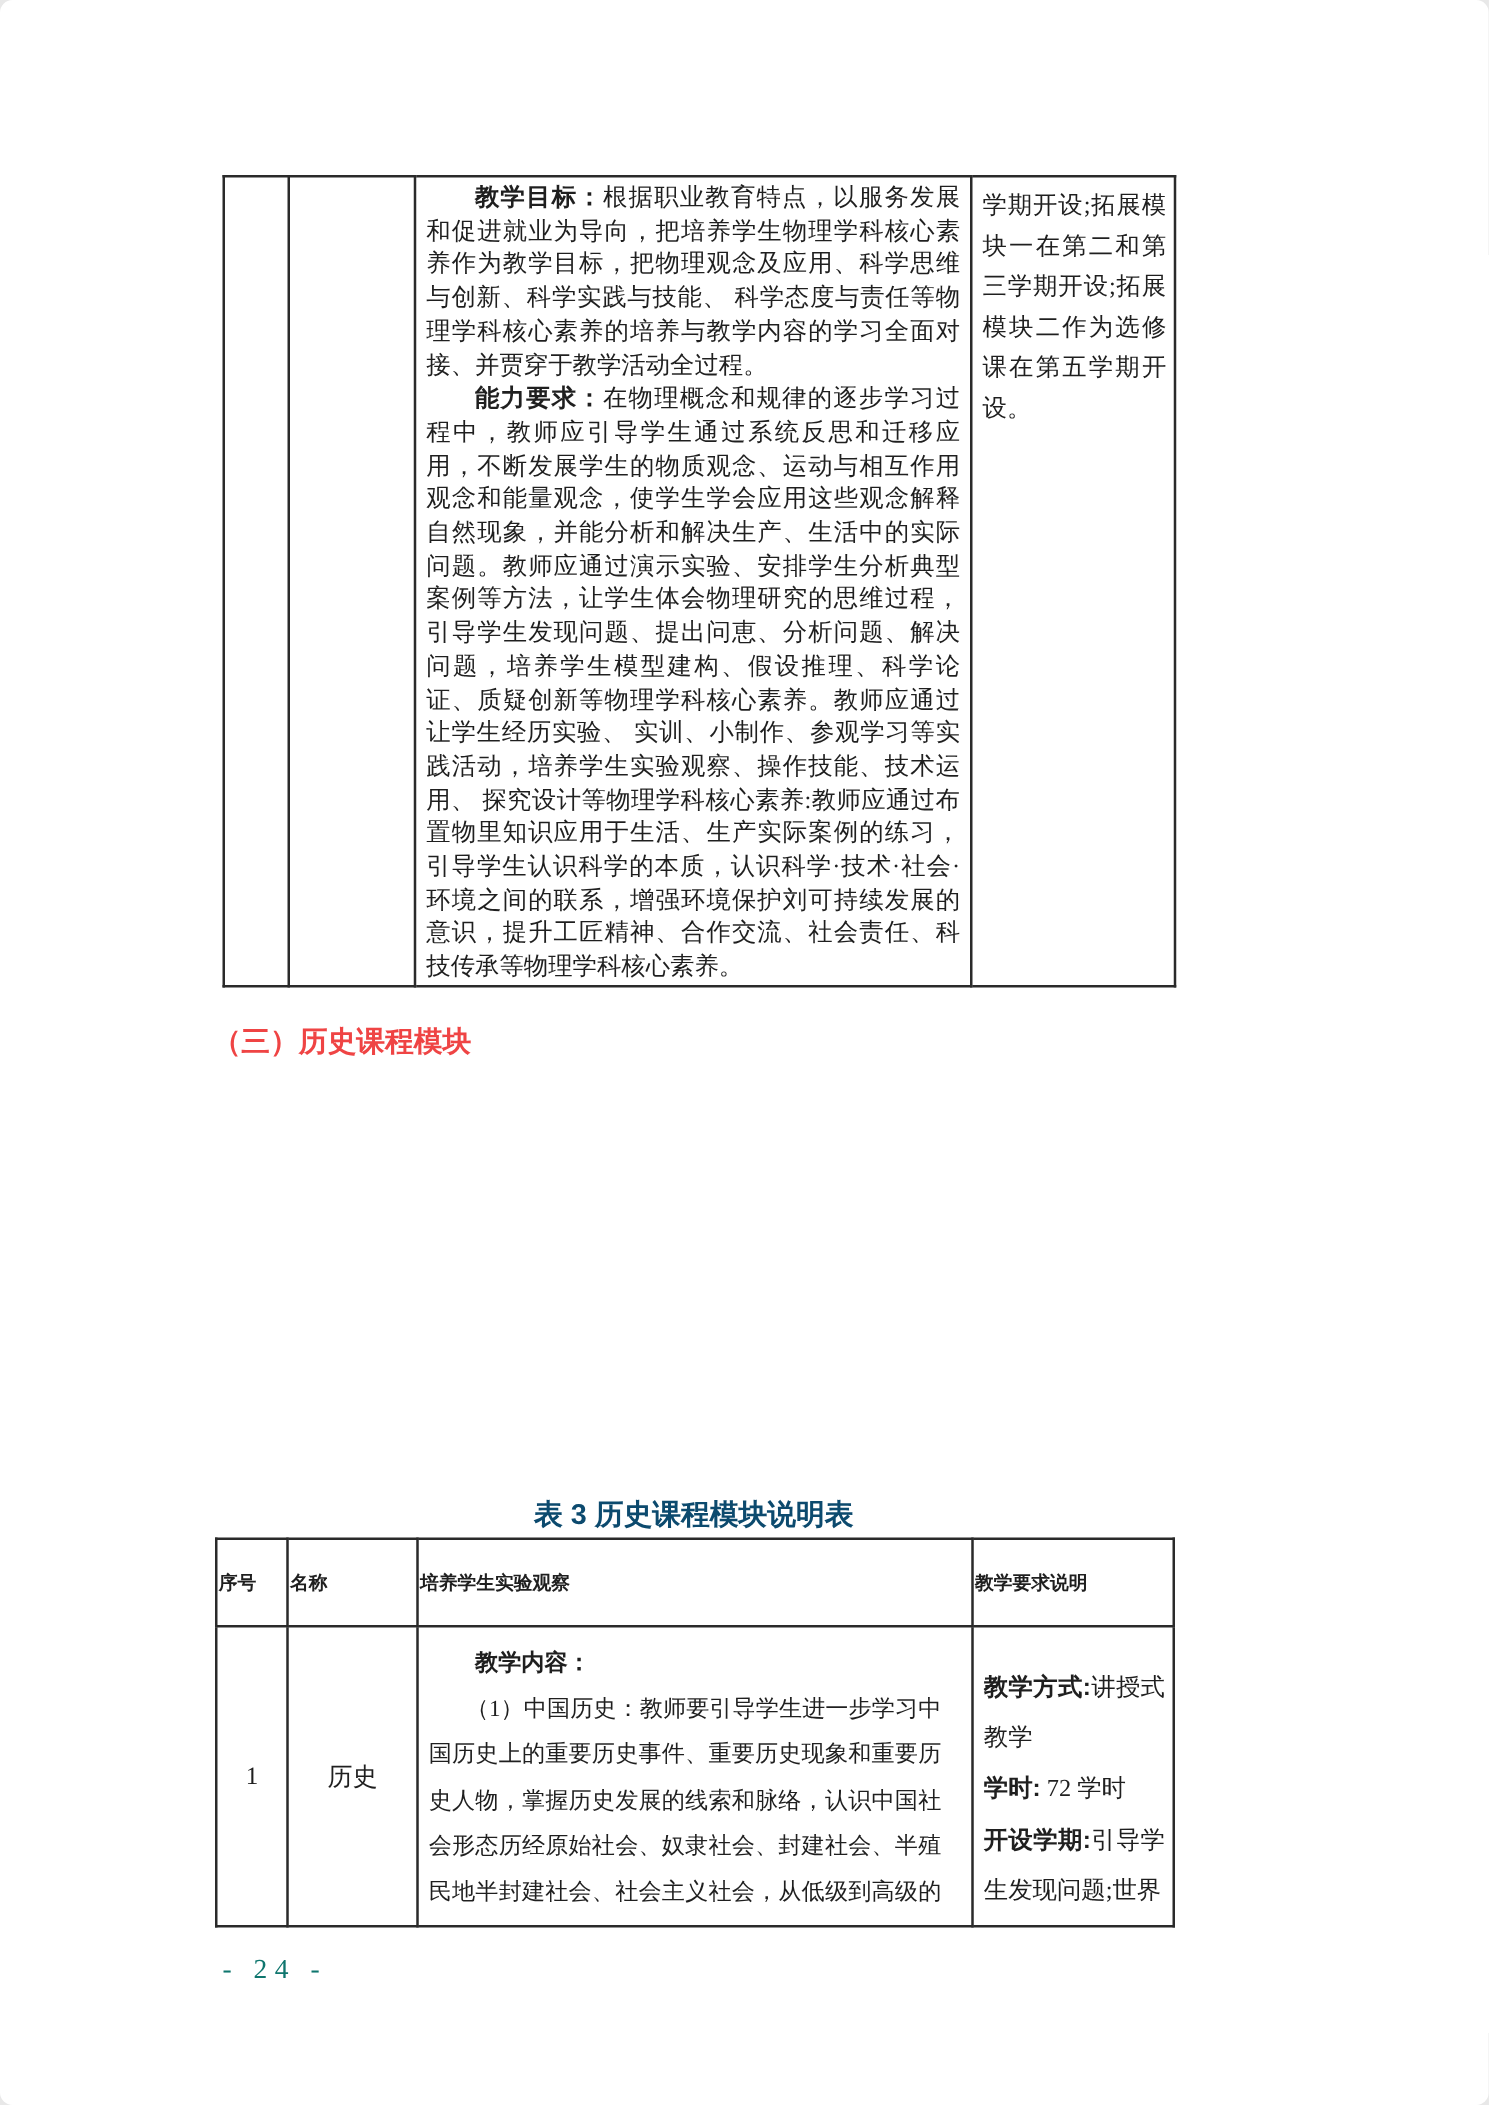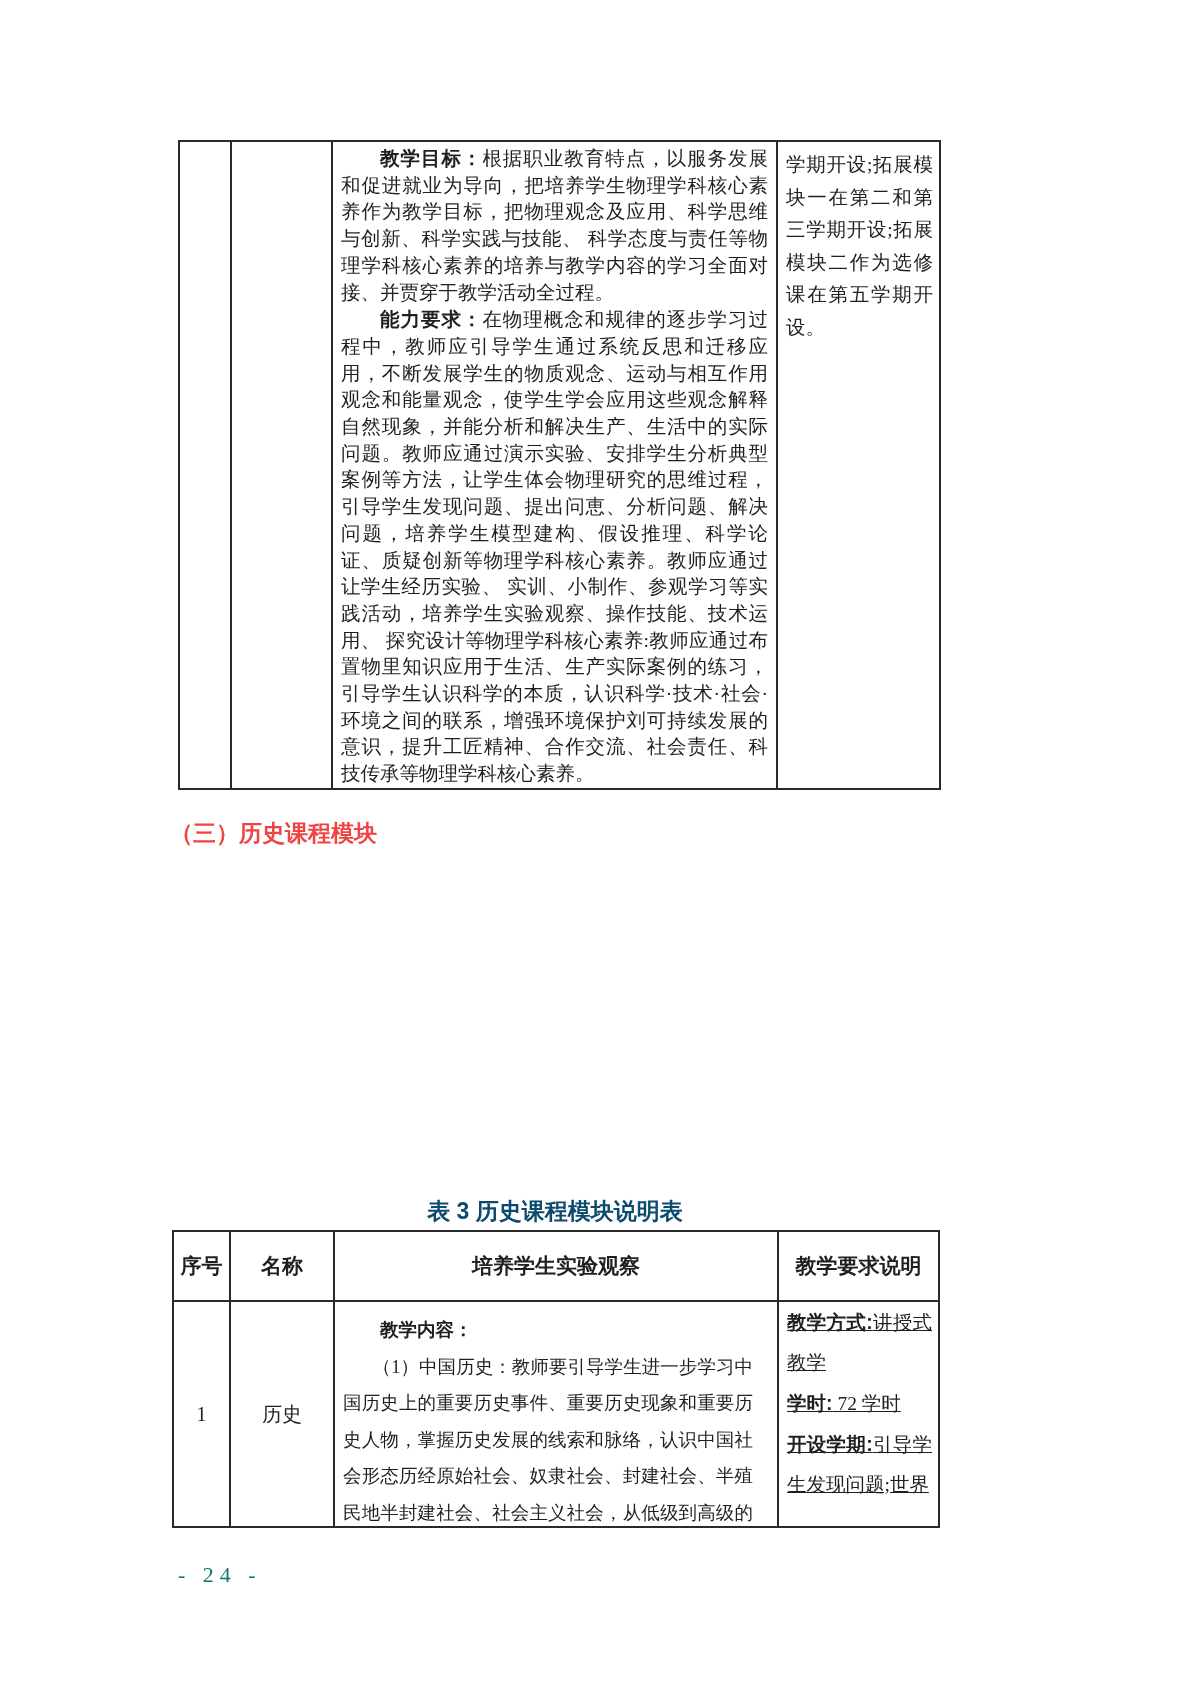--- a/index.html
+++ b/index.html
@@ -3,20 +3,21 @@
 <meta charset="utf-8">
 <style>
   html,body{margin:0;padding:0;background:#e8e8e8;}
   .page{
     position:relative;
     width:1191px;height:1684px;
     background:#ffffff;
     overflow:hidden;
     font-family:"Liberation Serif", serif;
     color:#1f1f1f;
+    border-radius:10px;
   }
   table{border-collapse:collapse;table-layout:fixed;}
   td{border:2px solid #2a2a2a;vertical-align:top;box-sizing:border-box;}
   .hei{font-family:"Liberation Sans", sans-serif;font-weight:700;}
 
   
   .top-table{position:absolute;left:178px;top:140px;width:761px;}
   .top-table td{height:612px;}
   .cell-main{
     padding:3px 8px 0 8px;
@@ -46,35 +47,35 @@
   .table3-title{
     position:absolute;left:172px;top:1196px;width:766px;
     text-align:center;
     font-family:"Liberation Sans", sans-serif;
     font-weight:700;font-size:23px;color:#0c4a6e;
   }
 
   
   .table3{position:absolute;left:172px;top:1230px;width:766px;}
   .table3 .hdr td{
-    height:70px;vertical-align:middle;text-align:center;
+    height:70px;vertical-align:middle;
     font-family:"Liberation Sans", sans-serif;
-    font-weight:700;font-size:21px;
+    font-weight:700;font-size:15px;
   }
   .table3 .row td{height:226px;}
   .td-center{vertical-align:middle;text-align:center;font-size:20px;}
   .cell-content{padding:10px 24px 0 8px;}
   .cell-content .clip{
     height:212px;overflow:hidden;
     font-size:18.5px;line-height:36.5px;text-align:justify;
   }
   .cell-content p{margin:0;}
   .p-lead{text-indent:2em;}
   .p-body{text-indent:1.6em;}
-  .cell-req{padding:0 6px 0 8px;text-decoration:underline;}
+  .cell-req{padding:28px 6px 0 8px;}
   .cell-req .clip{
     height:210px;overflow:hidden;
     font-size:19.5px;line-height:40px;text-align:justify;
   }
   .req-item{margin:0;}
 
   
   .page-number{
     position:absolute;left:178px;top:1562px;
     font-size:22px;letter-spacing:6px;color:#0f766e;

